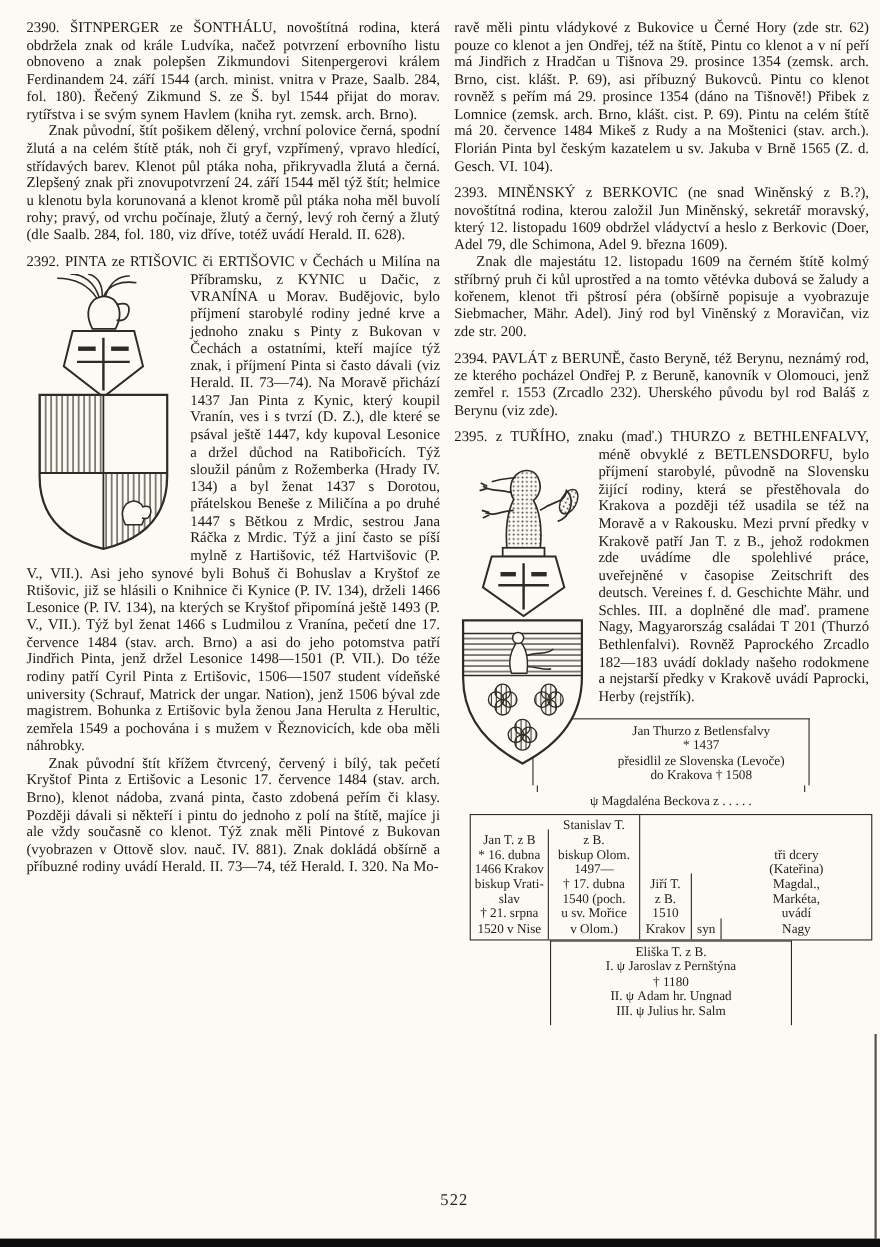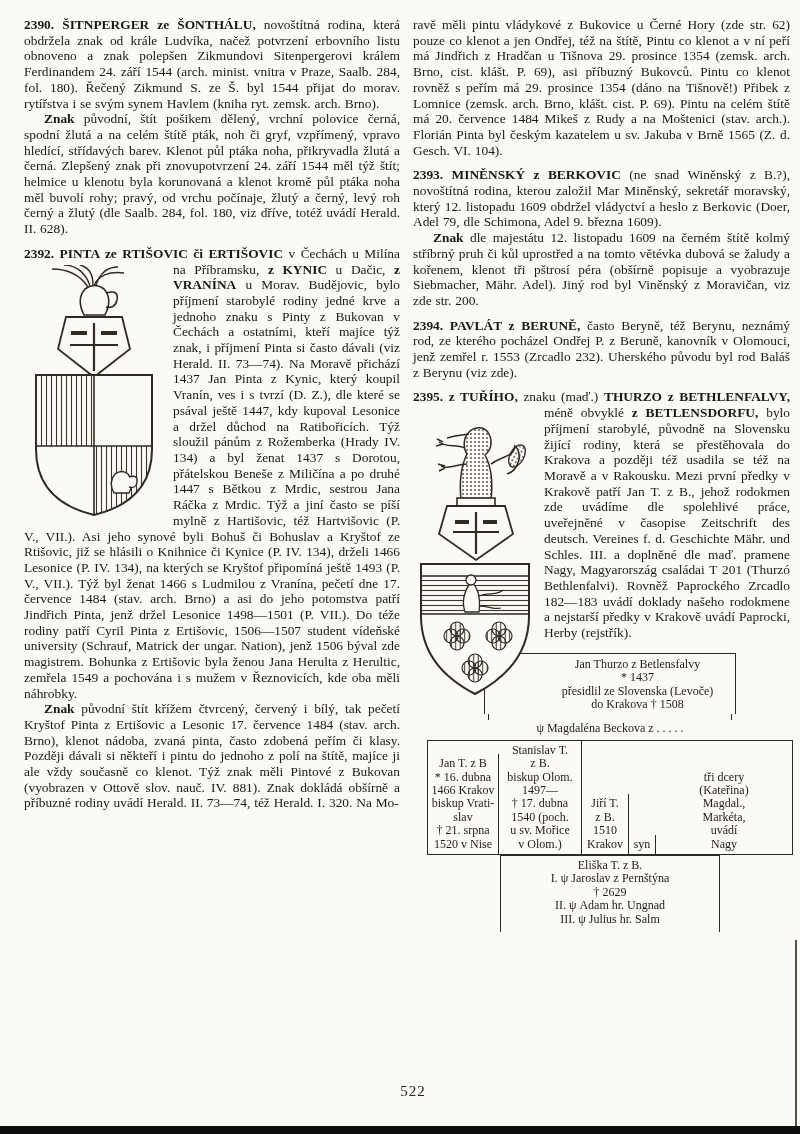--- a/index.html
+++ b/index.html
@@ -13,21 +13,21 @@
     background:#fbfaf5;color:#1b1913;
   }
   .columns{display:flex;gap:13px;padding:17px 10px 0 24px;}
   .col{width:377px;}
   .para{
     margin:0;text-align:justify;font-size:13.4px;line-height:15.7px;
     word-spacing:0.5px;
   }
   .indent{text-indent:20px;}
   .entry{margin-top:9px;}
-  .b{font-weight:bold;}
+  .b{font-weight:normal;}
   .arms{float:left;margin:3px 9px 2px 0;}
   .pre{white-space:pre-line;}
   
   .tree{
     margin:12px 0 0 14px;width:366px;
     font-size:12px;line-height:13.4px;text-align:center;color:#201d16;
   }
   .tree-root{
     width:242px;margin:0 auto;border:1.5px solid #2c2a24;border-bottom:none;
     padding:4px 4px 3px;
@@ -109,21 +109,21 @@
           </svg><span class="b">z KYNIC</span><span> u Dačic, </span><span class="b">z VRANÍNA</span><span> u Morav. Budějovic, bylo příjmení starobylé rodiny jedné krve a jednoho znaku s Pinty z Bukovan v Čechách a ostatními, kteří majíce týž znak, i příjmení Pinta si často dávali (viz Herald. II. 73—74). Na Moravě přichází 1437 Jan Pinta z Kynic, který koupil Vranín, ves i s tvrzí (D. Z.), dle které se psával ještě 1447, kdy kupoval Lesonice a držel důchod na Ratibořicích. Týž sloužil pánům z Rožemberka (Hrady IV. 134) a byl ženat 1437 s Dorotou, přátelskou Beneše z Miličína a po druhé 1447 s Bětkou z Mrdic, sestrou Jana Ráčka z Mrdic. Týž a jiní často se píší mylně z Hartišovic, též Hartvišovic (P. V., VII.). Asi jeho synové byli Bohuš či Bohuslav a Kryštof ze Rtišovic, již se hlásili o Knihnice či Kynice (P. IV. 134), drželi 1466 Lesonice (P. IV. 134), na kterých se Kryštof připomíná ještě 1493 (P. V., VII.). Týž byl ženat 1466 s Ludmilou z Vranína, pečetí dne 17. července 1484 (stav. arch. Brno) a asi do jeho potomstva patří Jindřich Pinta, jenž držel Lesonice 1498—1501 (P. VII.). Do téže rodiny patří Cyril Pinta z Ertišovic, 1506—1507 student vídeňské university (Schrauf, Matrick der ungar. Nation), jenž 1506 býval zde magistrem.  Bohunka z Ertišovic byla ženou Jana Herulta z Herultic, zemřela 1549 a pochována i s mužem v Řeznovicích, kde oba měli náhrobky.</span></p>
         <p class="para indent"><span class="b">Znak</span><span> původní štít křížem čtvrcený, červený i bílý, tak pečetí Kryštof Pinta z Ertišovic a Lesonic 17. července 1484 (stav. arch. Brno), klenot nádoba, zvaná pinta, často zdobená peřím či klasy. Později dávali si někteří i pintu do jednoho z polí na štítě, majíce ji ale vždy současně co klenot. Týž znak měli Pintové z Bukovan (vyobrazen v Ottově slov. nauč. IV. 881). Znak dokládá obšírně a příbuzné rodiny uvádí Herald. II. 73—74, též Herald. I. 320. Na Mo-</span></p>
       </div>
     </div>
 
     <div class="col">
 
       <p class="para">ravě měli pintu vládykové z Bukovice u Černé Hory (zde str. 62) pouze co klenot a jen Ondřej, též na štítě, Pintu co klenot a v ní peří má Jindřich z Hradčan u Tišnova 29. prosince 1354 (zemsk. arch. Brno, cist. klášt. P. 69), asi příbuzný Bukovců. Pintu co klenot rovněž s peřím má 29. prosince 1354 (dáno na Tišnově!) Přibek z Lomnice (zemsk. arch. Brno, klášt. cist. P. 69). Pintu na celém štítě má 20. července 1484 Mikeš z Rudy a na Moštenici (stav. arch.). Florián Pinta byl českým kazatelem u sv. Jakuba v Brně 1565 (Z. d. Gesch. VI. 104).</p>
 
       <div class="entry">
-        <p class="para"><span class="b">2393. MINĚNSKÝ z BERKOVIC</span><span> (ne snad Winěnský z B.?), novoštítná rodina, kterou založil Mar Miněnský, sekretář moravský, který 12. listopadu 1609 obdržel vládyctví a heslo z Berkovic (Doer, Adel 79, dle Schimona, Adel 9. března 1609).</span></p>
+        <p class="para"><span class="b">2393. MINĚNSKÝ z BERKOVIC</span><span> (ne snad Winěnský z B.?), novoštítná rodina, kterou založil Jun Miněnský, sekretář moravský, který 12. listopadu 1609 obdržel vládyctví a heslo z Berkovic (Doer, Adel 79, dle Schimona, Adel 9. března 1609).</span></p>
         <p class="para indent"><span class="b">Znak</span><span> dle majestátu 12. listopadu 1609 na černém štítě kolmý stříbrný pruh či kůl uprostřed a na tomto větévka dubová se žaludy a kořenem, klenot tři pštrosí péra (obšírně popisuje a vyobrazuje Siebmacher, Mähr. Adel). Jiný rod byl Viněnský z Moravičan, viz zde str. 200.</span></p>
       </div>
 
       <div class="entry">
         <p class="para"><span class="b">2394. PAVLÁT z BERUNĚ,</span><span> často Beryně, též Berynu, neznámý rod, ze kterého pocházel Ondřej P. z Beruně, kanovník v Olomouci, jenž zemřel r. 1553 (Zrcadlo 232).  Uherského původu byl rod Baláš z Berynu (viz zde).</span></p>
       </div>
 
       <div class="entry">
         <p class="para"><span class="b">2395. z TUŘÍHO,</span><span> znaku (maď.) </span><span class="b">THURZO z BETHLENFALVY,</span><span> méně obvyklé </span><svg class="arms" width="122" height="292" viewBox="0 0 122 292" aria-hidden="true">
             <defs>
@@ -219,21 +219,21 @@
           <div class="tree-cell tc5 pre">syn</div>
           <div class="tree-cell tc6 pre">tři dcery
 (Kateřina)
 Magdal.,
 Markéta,
 uvádí
 Nagy</div>
         </div>
         <div class="tree-eliska pre">Eliška T. z B.
 I. ψ Jaroslav z Pernštýna
-† 2629
+† 1180
 II. ψ Adam hr. Ungnad
 III. ψ Julius hr. Salm</div>
       </div>
 
     </div>
   </div>
 
   <div class="pageno">522</div>
   <div class="scan-edge-right"></div>
   <div class="scan-bar"></div>

